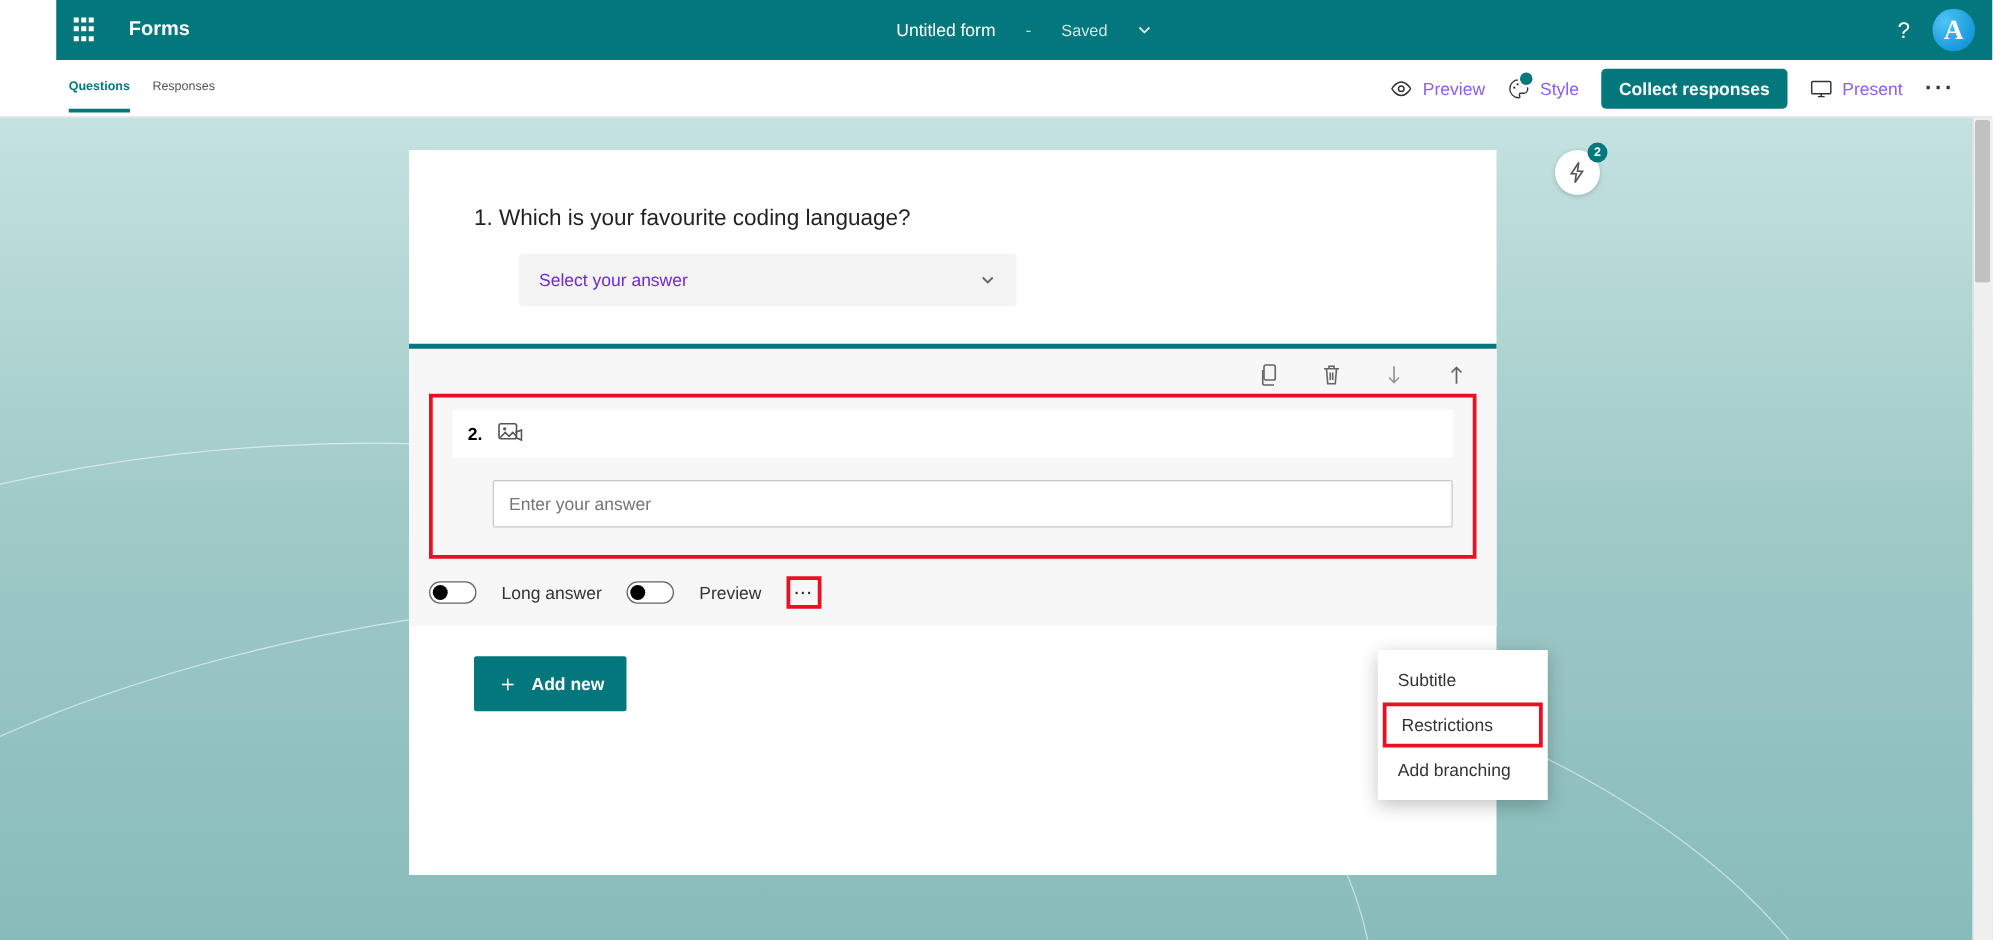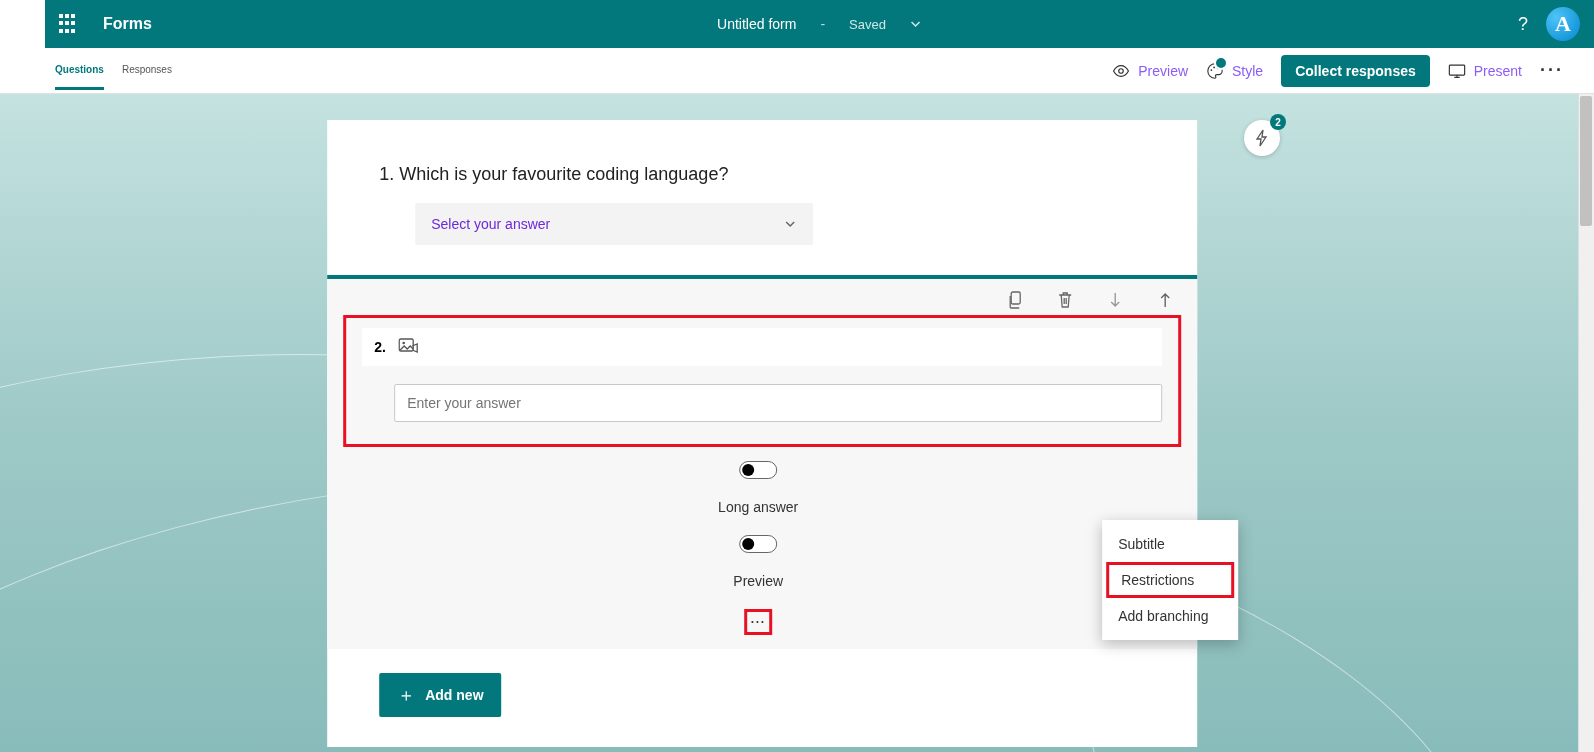--- a/index.html
+++ b/index.html
@@ -82,21 +82,21 @@
   .q2-block { border-top:4px solid #03787c; background:#f7f7f7; padding-bottom:0; margin-left:-52px; margin-right:-52px; padding-left:16px; padding-right:16px;}
   .q2-actions { display:flex; justify-content:flex-end; gap:30px; padding:12px 6px 6px 0; color:#666;}
   .q2-actions .aicon { cursor:pointer; width:20px; display:flex; justify-content:center;}
   .q2-red { border:3px solid #e81123; padding: 10px 16px 22px 16px; background:#f7f7f7;}
   .q2-head { display:flex; align-items:center; gap:12px; background:#fff; padding: 10px 12px; }
   .q2-num { font-size:14px; font-weight:600; }
   .q2-text { font-size:15px; flex:1; }
   .media-icon { color:#555; cursor:pointer;}
   .q2-input { margin: 18px 0 0 32px; }
   .q2-input input { width:100%; height:38px; border:1px solid #c8c8c8; border-radius:2px; padding:0 12px; font-size:14px; color:#555; background:#fff;}
-  .q2-footer { display:flex; align-items:center; gap:20px; padding: 14px 8px 14px 0; font-size:14px; color:#333;flex-direction:column;}
+  .q2-footer { display:flex; align-items:center; gap:20px; padding: 14px 8px 14px 0; font-size:14px; color:#333;}
   .toggle { width:38px; height:18px; border:1px solid #666; border-radius:10px; position:relative; cursor:pointer; background:#fff;}
   .toggle::after { content:''; position:absolute; left:2px; top:2px; width:12px;height:12px;background:#000;border-radius:50%;}
   .more-boxed { width:28px;height:26px; border:3px solid #e81123; display:flex;align-items:center;justify-content:center; font-weight:bold; cursor:pointer; background:#f7f7f7; letter-spacing:1px; font-size:12px;}
 
   
   .dropdown-menu {
     position:absolute;
     top: 400px;
     left: 775px;
     width: 136px;

